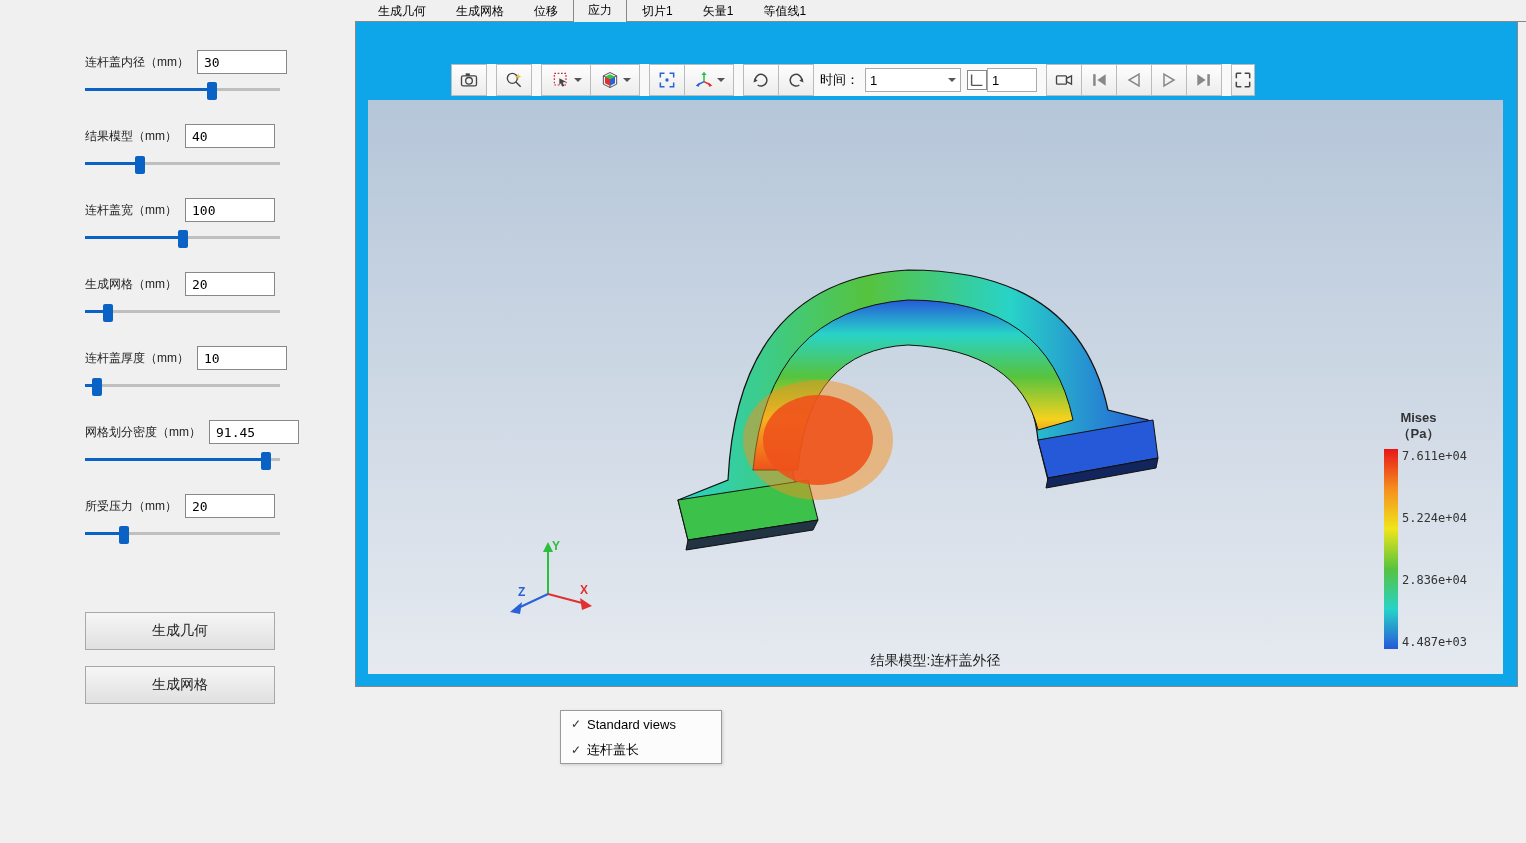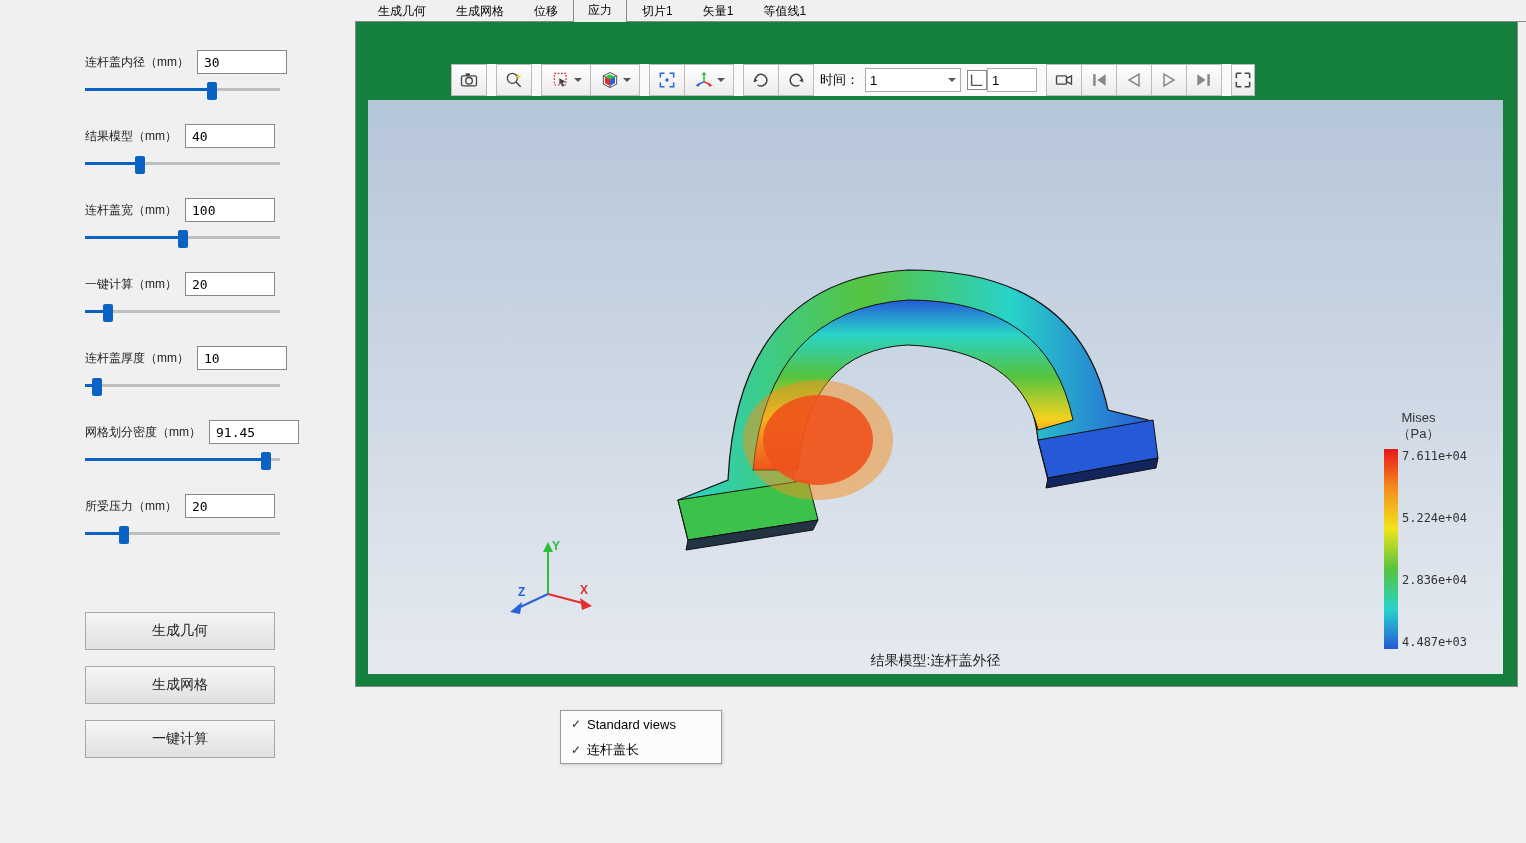--- a/index.html
+++ b/index.html
@@ -107,21 +107,21 @@
     .tab.active {
       border: 1px solid #888;
       border-bottom: 1px solid #f0f0f0;
       background: #f0f0f0;
       font-family: Liberation Serif, serif;
     }
     .viewport-wrap {
       margin: 0 8px 16px 0;
       border: 1px solid #888;
       border-top: none;
-      background: #15803d;
+      background: #0ea5e9;
       height: 665px;
       position: relative;
     }
     .toolbar {
       position: absolute;
       top: 42px;
       left: 96px;
       display: flex;
       align-items: center;
       gap: 0;
@@ -192,21 +192,21 @@
       font-size: 14px;
       color: #222;
     }
     .legend {
       position: absolute;
       right: 36px;
       top: 310px;
       font-size: 13px;
       color: #333;
     }
-    .legend-title { text-align: center; margin-bottom: 6px;}
+    .legend-title { text-align: center; margin-bottom: 6px; font-weight: bold;}
     .legend-body { display:flex;padding-left:14px; }
     .legend-bar {
       width: 14px; height: 200px;
       background: linear-gradient(#e8161a, #f58f1e, #f0e51b, #56c33e, #28d3c8, #2659d8);
     }
     .legend-ticks {
       display:flex; flex-direction:column; justify-content:space-between;
       height:200px; margin-left:4px; font-size:12px; font-family:monospace;
     }
     .sim-body {
@@ -266,21 +266,21 @@
       <span class="param-label">连杆盖宽（mm）</span>
       <input class="param-input" value="100" style="">
     </div>
     <div class="slider-wrap">
       <div class="slider-track"></div>
         <div class="slider-fill" style="width:50%"></div>
         <div class="slider-thumb" style="left:50%"></div>
     </div>
 
     <div class="param-row">
-      <span class="param-label">一键计算（mm）</span>
+      <span class="param-label">生成网格（mm）</span>
       <input class="param-input" value="20" style="">
     </div>
     <div class="slider-wrap">
       <div class="slider-track"></div>
         <div class="slider-fill" style="width:12%"></div>
         <div class="slider-thumb" style="left:12%"></div>
     </div>
 
     <div class="param-row">
       <span class="param-label">连杆盖厚度（mm）</span>
@@ -308,21 +308,20 @@
     </div>
     <div class="slider-wrap">
       <div class="slider-track"></div>
         <div class="slider-fill" style="width:20%"></div>
         <div class="slider-thumb" style="left:20%"></div>
     </div>
 
     <div class="action-block">
       <button class="action-btn">生成几何</button>
       <button class="action-btn">生成网格</button>
-      <button class="action-btn">一键计算</button>
     </div>
   </div>
 
   <div class="main">
     <div class="tabs">
       <div class="tab">生成几何</div>
       <div class="tab">生成网格</div>
       <div class="tab">位移</div>
       <div class="tab active">应力</div>
       <div class="tab">切片1</div>

